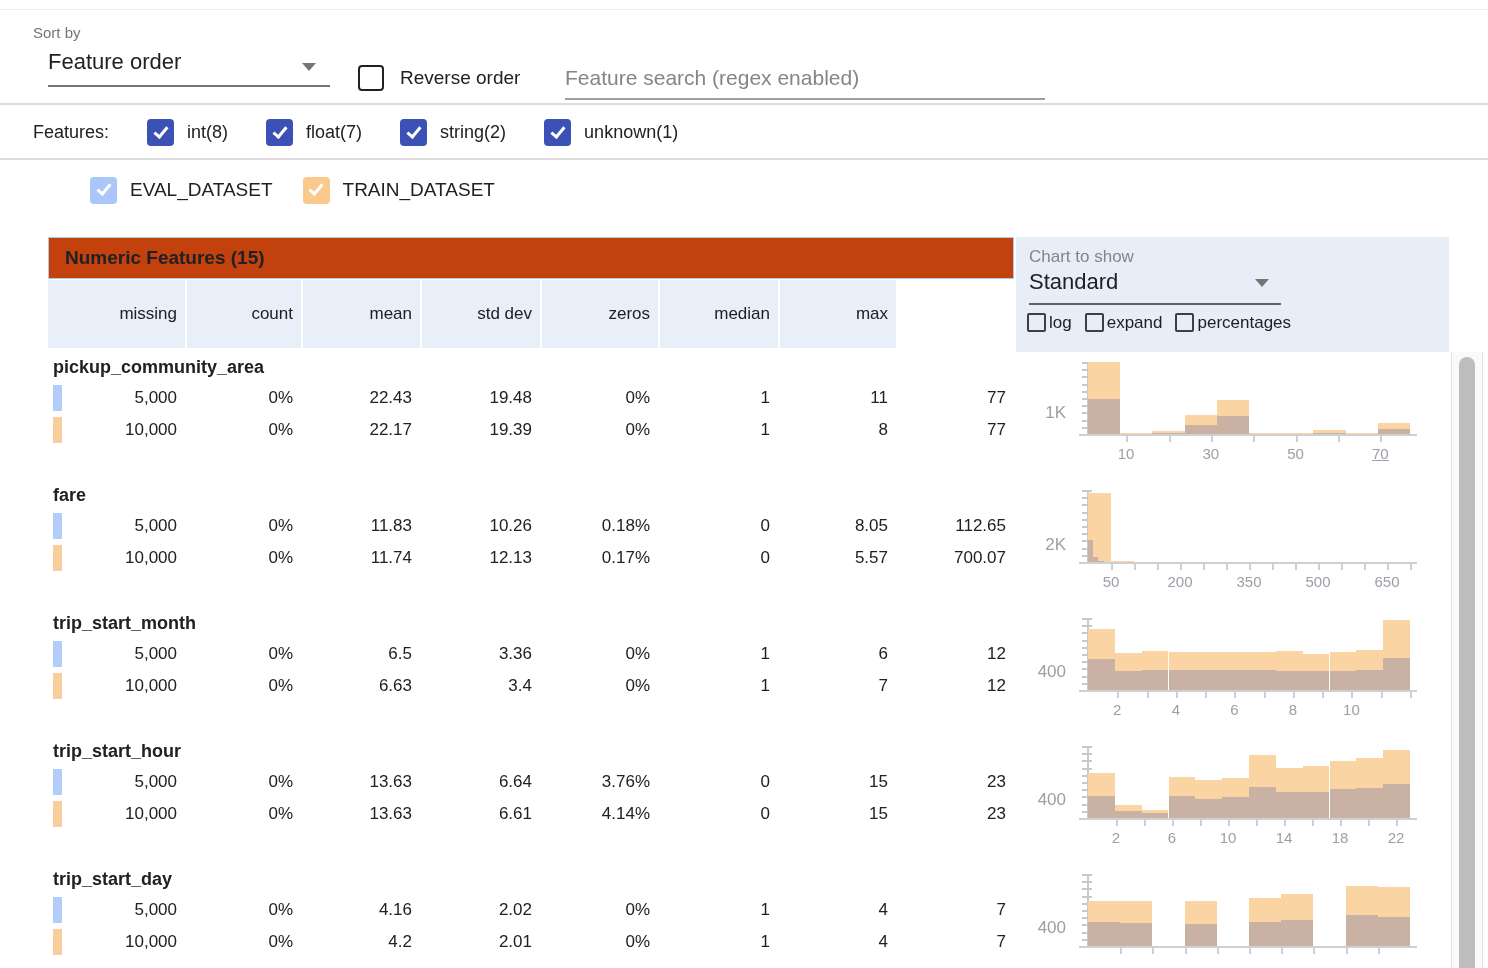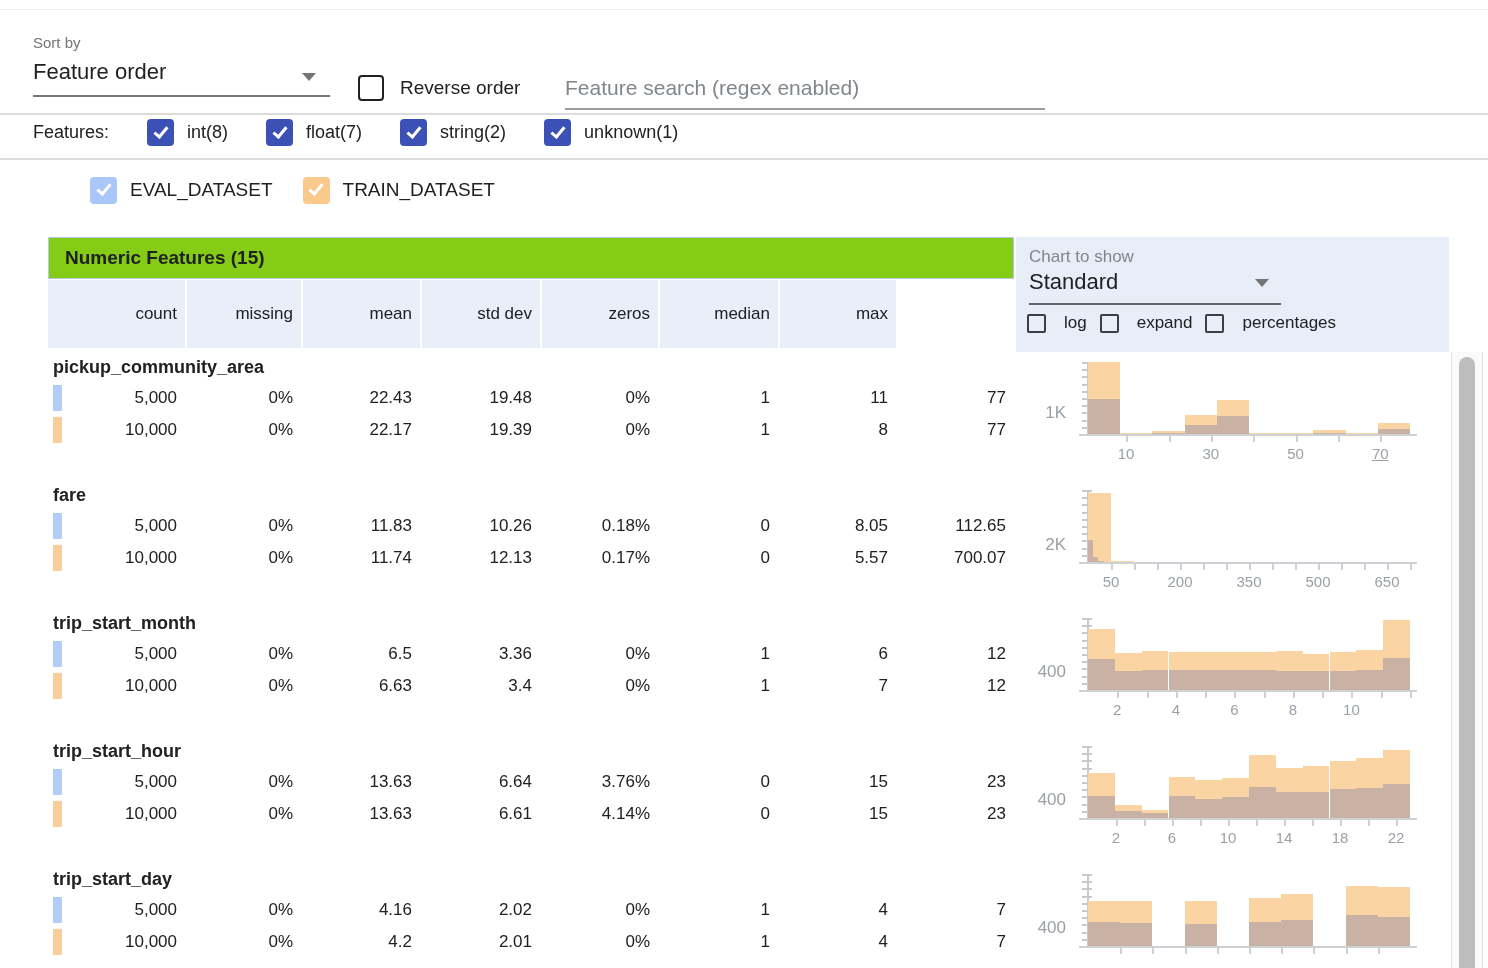--- a/index.html
+++ b/index.html
@@ -3,25 +3,25 @@
 <meta charset="utf-8">
 <style>
   * { margin:0; padding:0; box-sizing:border-box; }
   html,body { width:1488px; height:968px; overflow:hidden; background:#fff;
     font-family:"Liberation Sans", sans-serif; color:#202124; }
   .app { position:relative; width:1488px; height:968px; }
 
   .top-line { position:absolute; left:0; top:9px; width:100%; height:1px; background:#ececec; }
 
   
-  .toolbar { position:absolute; left:0; top:20px; width:100%; height:95px; border-bottom:2px solid #dcdcdc; }
+  .toolbar { position:absolute; left:0; top:10px; width:100%; height:95px; border-bottom:2px solid #dcdcdc; }
   .sort-field { position:absolute; left:33px; top:14px; width:297px; }
   .field-caption { font-size:15px; color:#757575; }
   .select-value { font-size:22px; color:#212121; margin-top:8px; }
-  .select-row { position:relative; padding-bottom:10px; border-bottom:2px solid #757575; }
+  .select-row { position:relative; padding-bottom:10px; border-bottom:2px solid #757575;margin-left:15px; }
   .dd-arrow { position:absolute; right:14px; top:14px; width:0; height:0;
     border-left:7px solid transparent; border-right:7px solid transparent; border-top:8px solid #757575; }
   .reverse-wrap { position:absolute; left:358px; top:55px; display:flex; align-items:center; gap:16px; }
   .cb-empty { width:26px; height:26px; border:2.5px solid #202124; border-radius:4px; background:#fff; }
   .reverse-label { font-size:19px; }
   .search-wrap { position:absolute; left:565px; top:52px; width:480px; }
   .search-input { width:100%; border:none; outline:none; border-bottom:2px solid #9e9e9e;
     font-size:21px; color:#212121; padding:4px 0 8px 0; font-family:"Liberation Sans", sans-serif; }
   .search-input::placeholder { color:#80868b; }
 
@@ -38,21 +38,21 @@
 
   
   .datasets-row { position:absolute; left:0; top:162px; width:100%; height:56px; display:flex; align-items:center; }
   .ds-item { display:flex; align-items:center; gap:13px; }
   .ds-item.first { margin-left:90px; }
   .ds-item.second { margin-left:30px; }
   .ds-label { font-size:19px; }
 
   
   .table-title { position:absolute; left:48px; top:237px; width:966px; height:42px;
-    background:#84cc16; border:1px solid #b3c8e4; display:flex; align-items:center; }
+    background:#c2410c; border:1px solid #b3c8e4; display:flex; align-items:center; }
   .table-title span { font-size:19px; font-weight:700; margin-left:16px; }
   .cols { display:grid; grid-template-columns:137px 116px 119px 120px 118px 120px 118px 118px; }
   .col-headers { position:absolute; left:48px; top:280px; width:966px; height:68px; }
   .col-headers .cell { background:#e9eff9; display:flex; align-items:center; justify-content:flex-end;
     padding-right:8px; font-size:17px; }
   .col-headers .cell + .cell { border-left:2px solid #fff; }
 
   #feature-groups { position:absolute; left:48px; top:352px; width:966px; }
   .feature-group { position:relative; height:128px; }
   .feature-name { height:30px; line-height:30px; font-weight:700; font-size:18px; padding-left:5px; }
@@ -60,21 +60,21 @@
   .data-row .cell { line-height:32px; text-align:right; padding-right:8px; font-size:17px; font-weight:500; }
   .swatch { position:absolute; left:5px; top:3px; width:9px; height:26px; }
 
   
   .chart-panel { position:absolute; left:1016px; top:237px; width:433px; height:115px; background:#e8eef8; }
   .cp-caption { font-size:17px; color:#80868b; margin:10px 0 0 13px; }
   .cp-select { position:relative; margin:2px 0 0 13px; width:252px; border-bottom:2px solid #5f6368; padding-bottom:8px; }
   .cp-select .val { font-size:22px; }
   .cp-select .dd-arrow { right:12px; top:10px; }
   .cp-options { display:flex; align-items:center; margin:8px 0 0 11px; }
-  .cp-opt { display:flex; align-items:center; margin-right:13px;gap:15px; }
+  .cp-opt { display:flex; align-items:flex-start; margin-right:13px; }
   .cb-small { width:19px; height:19px; border:2px solid #3c4043; border-radius:2px; background:transparent; }
   .cp-opt-label { font-size:17px; margin-left:3px; }
 
   
   #histograms { position:absolute; left:1016px; top:352px; width:400px; height:616px; }
   .hist { position:absolute; left:0; width:400px; height:128px; }
   .ylabel { position:absolute; left:0; width:50px; text-align:right; font-size:17px; color:#9aa0a6; line-height:18px; }
   .yaxis { position:absolute; left:71px; top:10px; width:2px; height:72px; background:#c6c9cd; }
   .ytick { position:absolute; left:66px; width:10px; height:2px; background:#c6c9cd; }
   .plot { position:absolute; left:72px; top:10px; width:322px; height:72px; }
@@ -151,22 +151,22 @@
           <span class="check"></span>
         </span>
       <span class="ds-label">TRAIN_DATASET</span>
     </label>
   </div>
 
   <div class="table-title">
     <span>Numeric Features (15)</span>
   </div>
   <div class="col-headers cols">
+    <div class="cell">missing</div>
     <div class="cell">count</div>
-    <div class="cell">missing</div>
     <div class="cell">mean</div>
     <div class="cell">std dev</div>
     <div class="cell">zeros</div>
     <div class="cell">median</div>
     <div class="cell">max</div>
   </div>
 
   <div class="chart-panel">
     <div class="cp-caption">Chart to show</div>
     <div class="cp-select">

